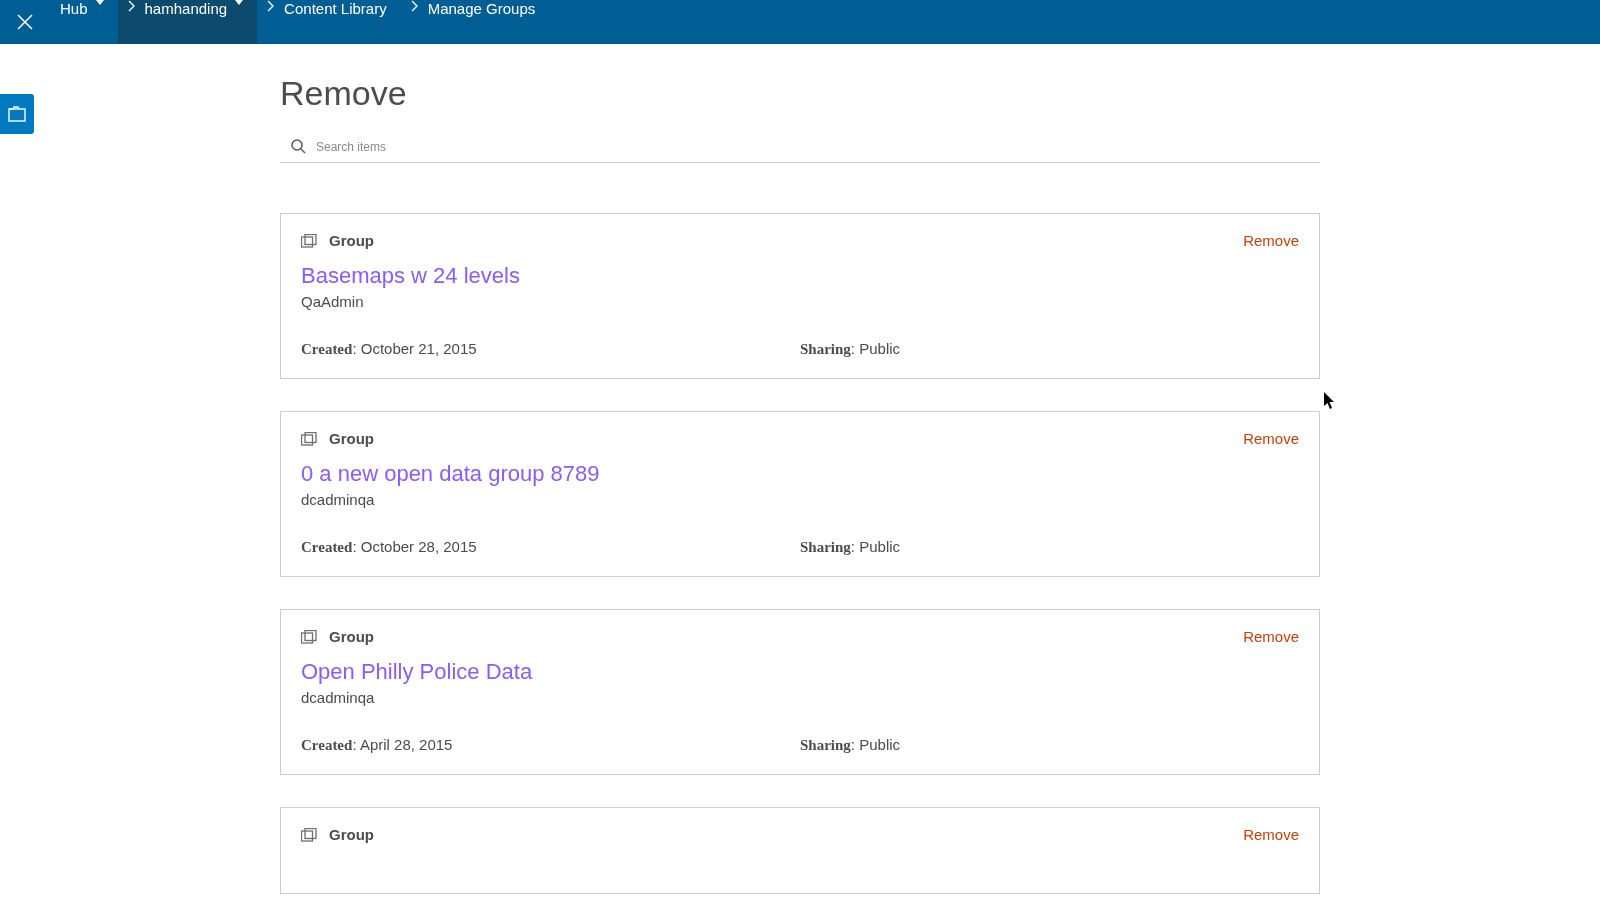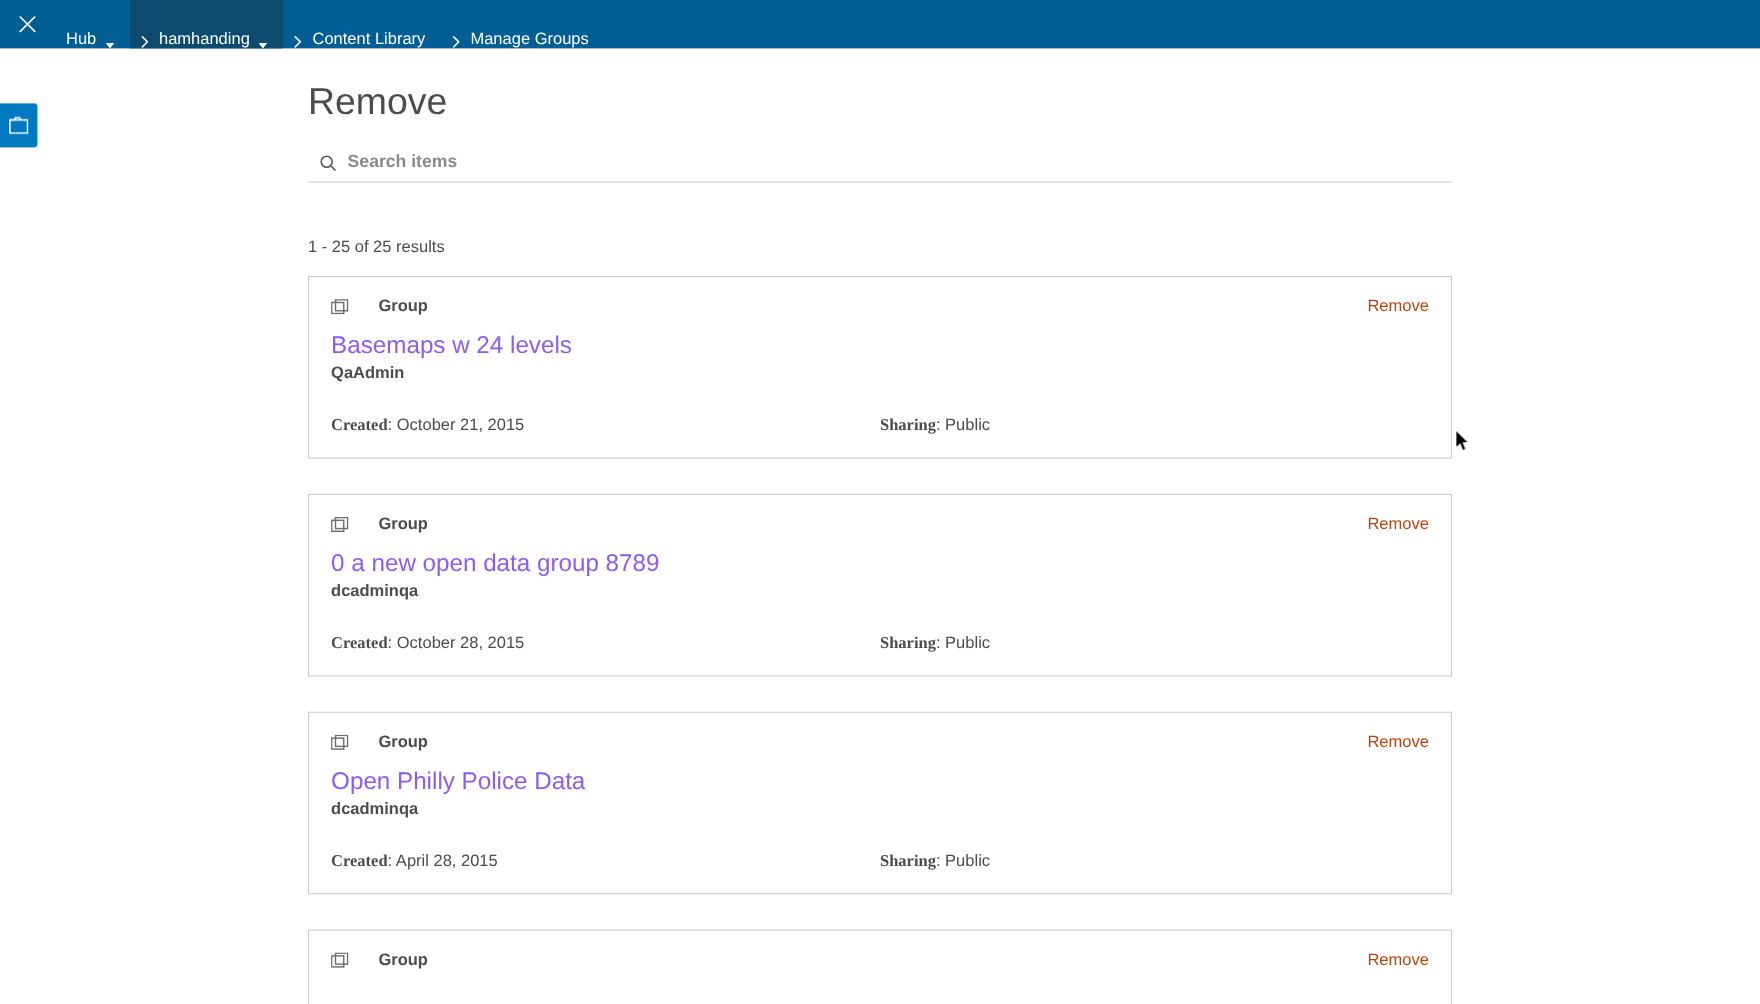--- a/index.html
+++ b/index.html
@@ -19,21 +19,21 @@
   .topbar-close {
     width: 50px;
     display: flex;
     align-items: center;
     justify-content: center;
     cursor: pointer;
   }
   .topbar-close svg { stroke: #fff; stroke-width: 1.5; }
   .breadcrumb-item {
     display: flex;
-    align-items: flex-end;
+    align-items: flex-start;
     padding: 0 14px 0 10px;
     cursor: pointer;
     white-space: nowrap;
   }
   .breadcrumb-item.active { background: #0c4a6e; }
   .bc-chevron {
     margin-right: 10px;
     opacity: 0.9;
   }
   .bc-down {
@@ -74,23 +74,22 @@
   .search-row .icon-wrap {
     width: 36px;
     display: flex;
     justify-content: center;
     color: #595959;
   }
   .search-input {
     flex: 1;
     border: none;
     outline: none;
-    font-size: 16px;
+    font-size: 12px;
     color: #404040;
-    font-weight: bold;
   }
   .search-input::placeholder { color: #8a8a8a; }
   .results-count {
     font-size: 15px;
     color: #4c4c4c;
     margin-bottom: 18px;
   }
   .card {
     border: 1px solid #cccccc;
     padding: 18px 20px 20px 20px;
@@ -98,41 +97,40 @@
   }
   .card-top {
     display: flex;
     align-items: center;
     justify-content: space-between;
     margin-bottom: 14px;
   }
   .type-row {
     display: flex;
     align-items: center;
-    gap: 27px;
+    gap: 12px;
   }
   .type-label {
     font-weight: 600;
     color: #4c4c4c;
   }
   .remove-link {
     color: #c2410c;
     cursor: pointer;
   }
   .card-title {
     font-size: 22px;
     color: #8b5cf6;
     font-weight: 400;
     cursor: pointer;
     margin-bottom: 4px;
   }
   .card-owner {
     color: #4c4c4c;
     margin-bottom: 30px;
-    font-weight: bold;
   }
   .card-meta {
     display: flex;
   }
   .meta-left { flex: 1; }
   .meta-right { flex: 1; }
   .meta-label { font-weight: 600; font-family: Liberation Serif, serif; }
   .cursor {
     position: fixed;
     left: 1324px;
@@ -192,21 +190,20 @@
   <div class="search-row">
     <span class="icon-wrap">
       <svg width="15" height="15" viewBox="0 0 15 15" fill="none" stroke="#595959" stroke-width="1.5">
         <circle cx="6" cy="6" r="5"></circle>
           <line x1="10" y1="10" x2="14" y2="14"></line>
       </svg>
     </span>
     <input class="search-input" type="text" placeholder="Search items" style="">
   </div>
 
-  <div class="results-count">1 - 25 of 25 results</div>
 
   <div id="cards">
       <div class="card">
         <div class="card-top">
           <div class="type-row">
             <svg width="16" height="14" viewBox="0 0 16 14" fill="none" stroke="#6e6e6e" stroke-width="1.3">
               <rect x="0.5" y="3" width="11" height="10"></rect>
               <rect x="4" y="0.5" width="11" height="10"></rect>
             </svg>
             <span class="type-label">Group</span>

